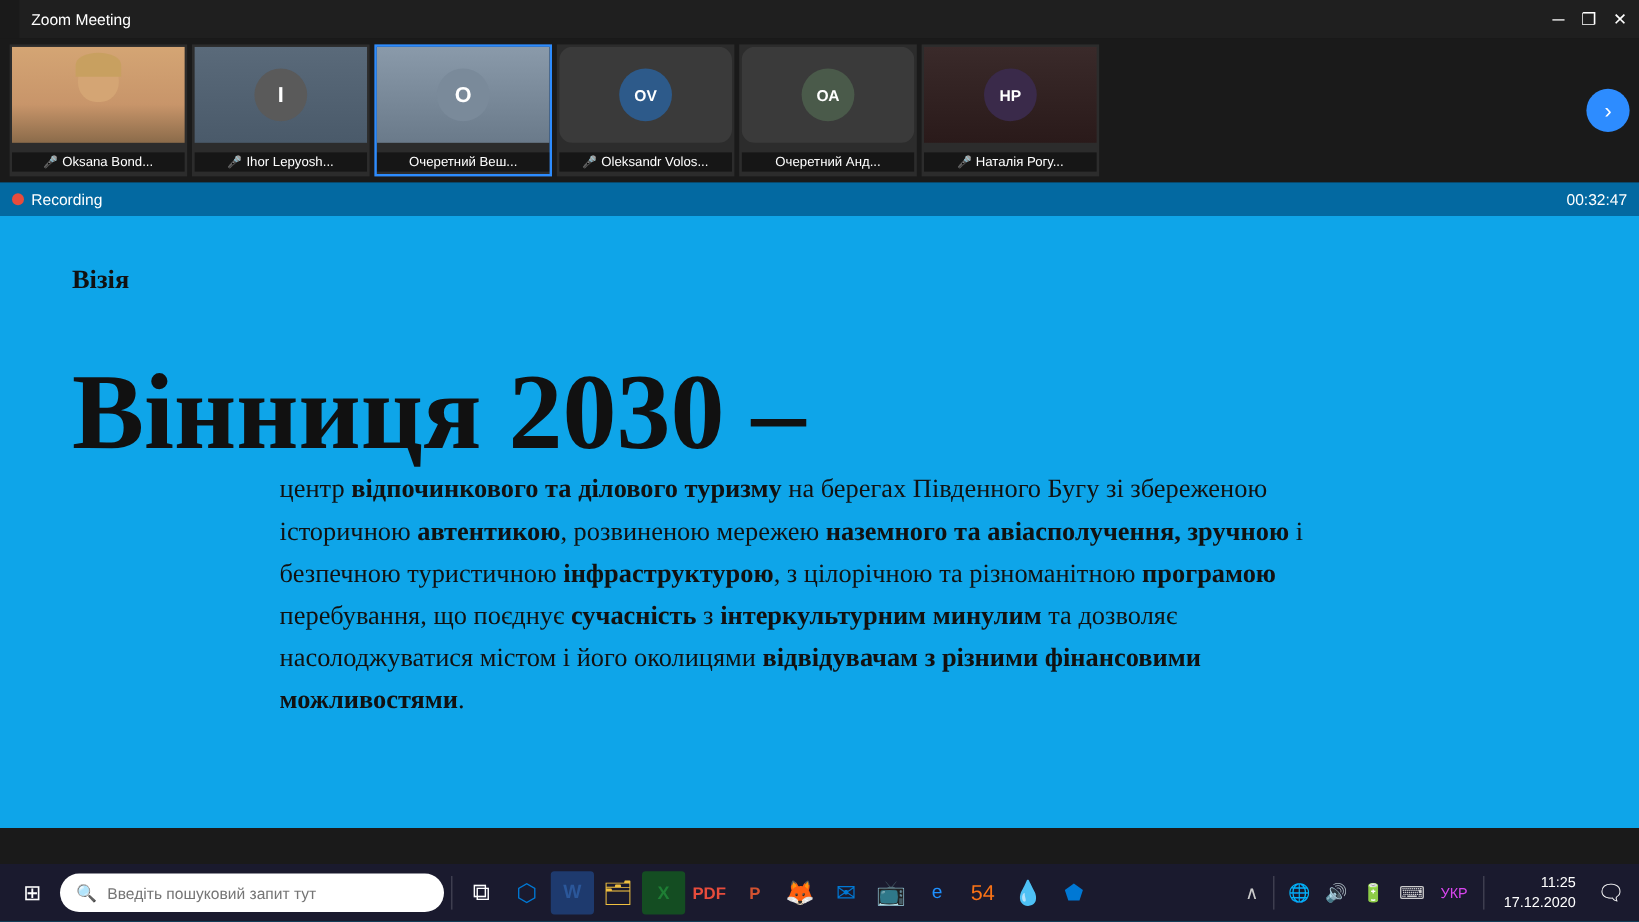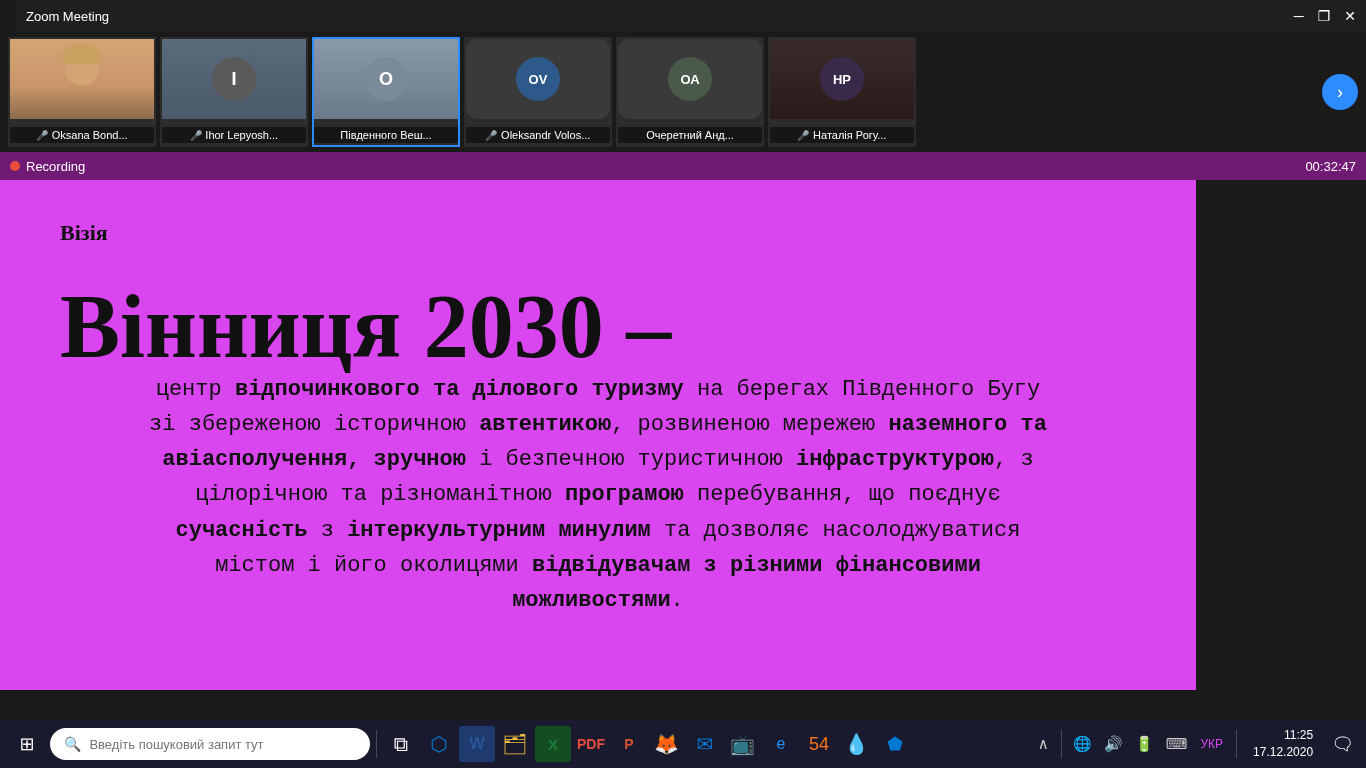--- a/index.html
+++ b/index.html
@@ -107,21 +107,21 @@
       justify-content: center;
       color: #fff;
       font-size: 18px;
       cursor: pointer;
       margin-left: 4px;
       flex-shrink: 0;
     }
 
     
     #recording-bar {
-      background: #701a75;
+      background: #0369a1;
       height: 28px;
       display: flex;
       align-items: center;
       padding: 0 10px;
       justify-content: space-between;
     }
     #recording-indicator {
       display: flex;
       align-items: center;
       gap: 6px;
@@ -134,22 +134,22 @@
       background: #e74c3c;
       border-radius: 50%;
     }
     #timer {
       color: #fff;
       font-size: 13px;
     }
 
     
     #main-area {
-      background: #d946ef;
-      width: 1196px;
+      background: #0ea5e9;
+      width: 1366px;
       height: 510px;
       position: relative;
       display: flex;
       flex-direction: column;
       justify-content: center;
       align-items: center;
       padding: 30px 60px;
     }
 
     .slide-subtitle {
@@ -169,24 +169,24 @@
       font-family: Georgia, 'Times New Roman', serif;
       text-align: left;
       width: 100%;
       margin-top: 30px;
       line-height: 1;
     }
 
     .slide-body {
       font-size: 22px;
       color: #111;
-      text-align: center;
+      text-align: left;
       line-height: 1.6;
       max-width: 900px;
-      font-family: Liberation Mono, monospace;
+      font-family: Liberation Serif, serif;
     }
 
     
     #taskbar {
       background: #1a1a2e;
       height: 48px;
       display: flex;
       align-items: center;
       padding: 0 6px;
       gap: 2px;
@@ -370,21 +370,21 @@
       <span class="mic-icon">🎤</span>
       <span>Ihor Lepyosh...</span>
     </div>
   </div>
 
   <div class="participant-thumb active">
     <div class="face-oleksandr">
       <div class="avatar-circle" style="background:#7a8a9a;">О</div>
     </div>
     <div class="participant-label">
-      <span>Південного Веш...</span>
+      <span>Очеретний Веш...</span>
     </div>
   </div>
 
   <div class="participant-thumb">
     <div class="participant-no-video">
       <div class="avatar-circle" style="background:#2d5a8a; font-size:13px;">OV</div>
     </div>
     <div class="participant-label">
       <span class="mic-icon">🎤</span>
       <span>Oleksandr Volos...</span>

